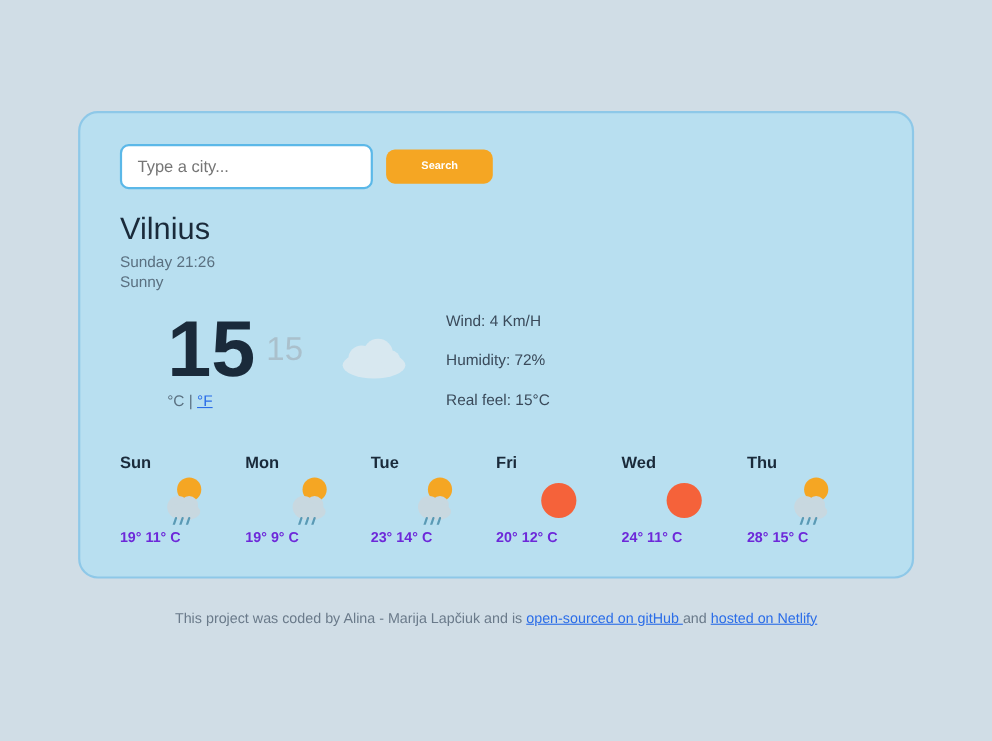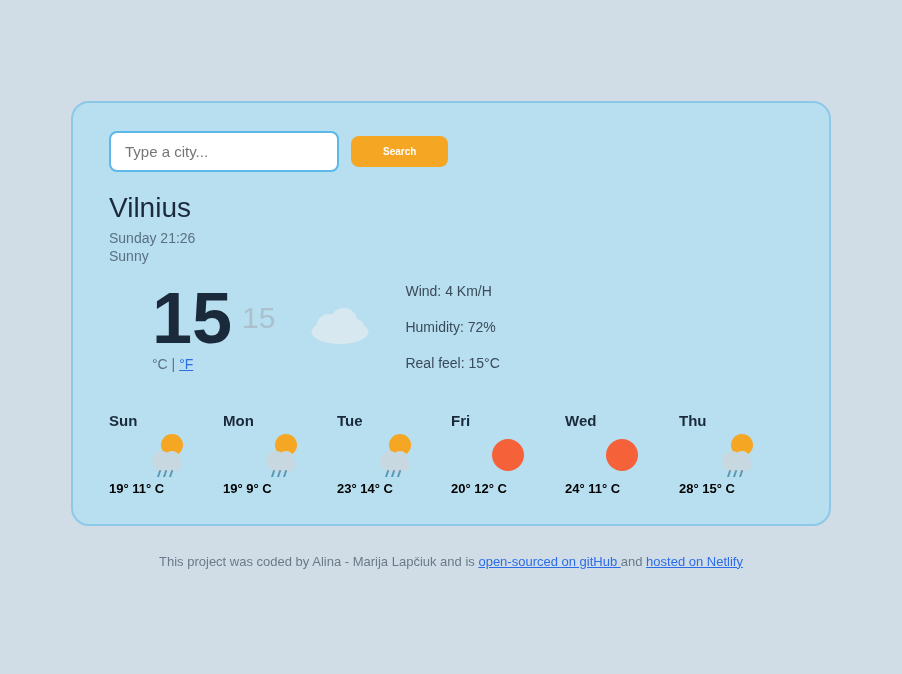--- a/index.html
+++ b/index.html
@@ -147,21 +147,21 @@
       position: relative;
       height: 40px;
       display: flex;
       align-items: center;
       justify-content: center;
     }
 
     .forecast-temps {
       font-size: 13px;
       font-weight: 700;
-      color: #000000;
+      color: #6d28d9;
     }
 
     footer {
       margin-top: 24px;
       font-size: 13px;
       color: #6a7a8a;
       text-align: right;
       line-height: 1.8;
     }
 

